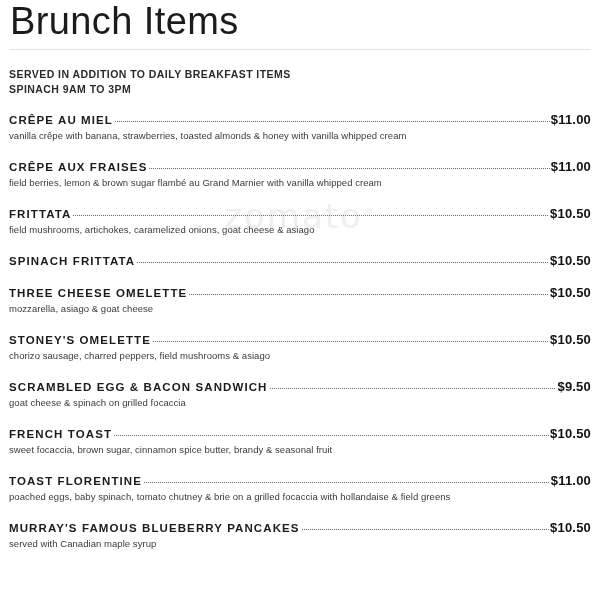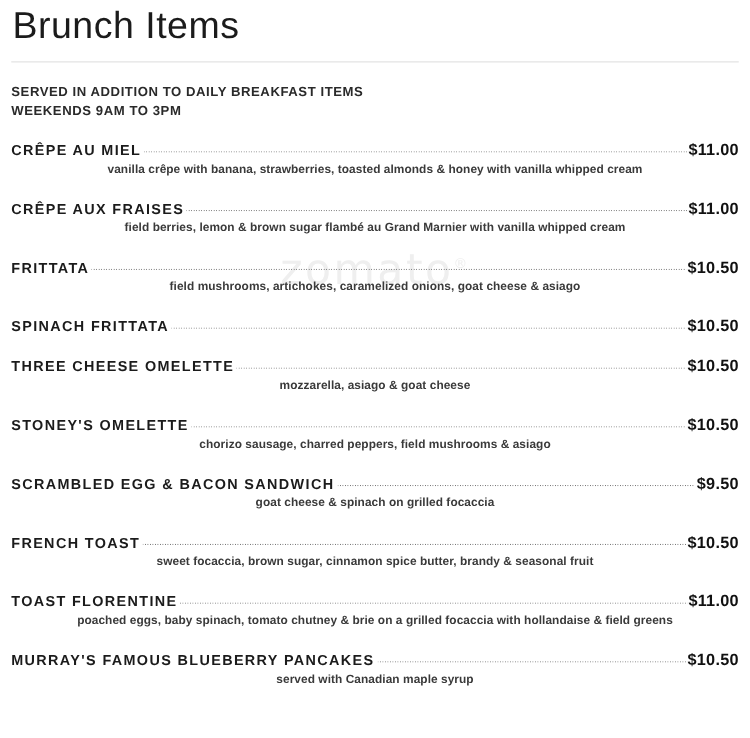--- a/index.html
+++ b/index.html
@@ -43,21 +43,21 @@
   }
   .watermark .reg {
     font-size: 11px;
     vertical-align: super;
   }
 
   
   .menu-title {
     margin: 0;
     padding: 2px 0 0 1px;
-    font-size: 30px;
+    font-size: 38px;
     font-weight: 300;
     letter-spacing: 0.4px;
     line-height: 38px;
     color: #1b1b1b;
     position: relative;
     z-index: 2;
   }
   .title-rule {
     margin: 9px 0 0 0;
     height: 1px;
@@ -124,40 +124,39 @@
     font-weight: 700;
     letter-spacing: 0.2px;
     color: #111111;
     white-space: nowrap;
     flex: 0 0 auto;
     text-align: right;
   }
   .item-desc {
     margin-top: 3px;
     font-size: 9.5px;
-    font-weight: 700;
+    font-weight: 400;
     letter-spacing: 0.05px;
     line-height: 12px;
     color: #3a3a3a;
-    text-align: center;
   }
 </style>
 </head>
 <body>
 
 <div class="page">
 
   <div class="watermark"><span>zomato</span><span class="reg">®</span></div>
 
   <h1 class="menu-title">Brunch Items</h1>
   <div class="title-rule"></div>
 
   <div class="intro">
     <div>SERVED IN ADDITION TO DAILY BREAKFAST ITEMS</div>
-    <div>WEEKENDS 9AM TO 3PM</div>
+    <div>SPINACH 9AM TO 3PM</div>
   </div>
 
   <div class="items" id="item-list">
       <div class="item">
         <div class="item-line">
           <span class="item-name">CRÊPE AU MIEL</span>
           <span class="leader"></span>
           <span class="item-price">$11.00</span>
         </div>
         <div class="item-desc">vanilla crêpe with banana, strawberries, toasted almonds &amp; honey with vanilla whipped cream</div>

